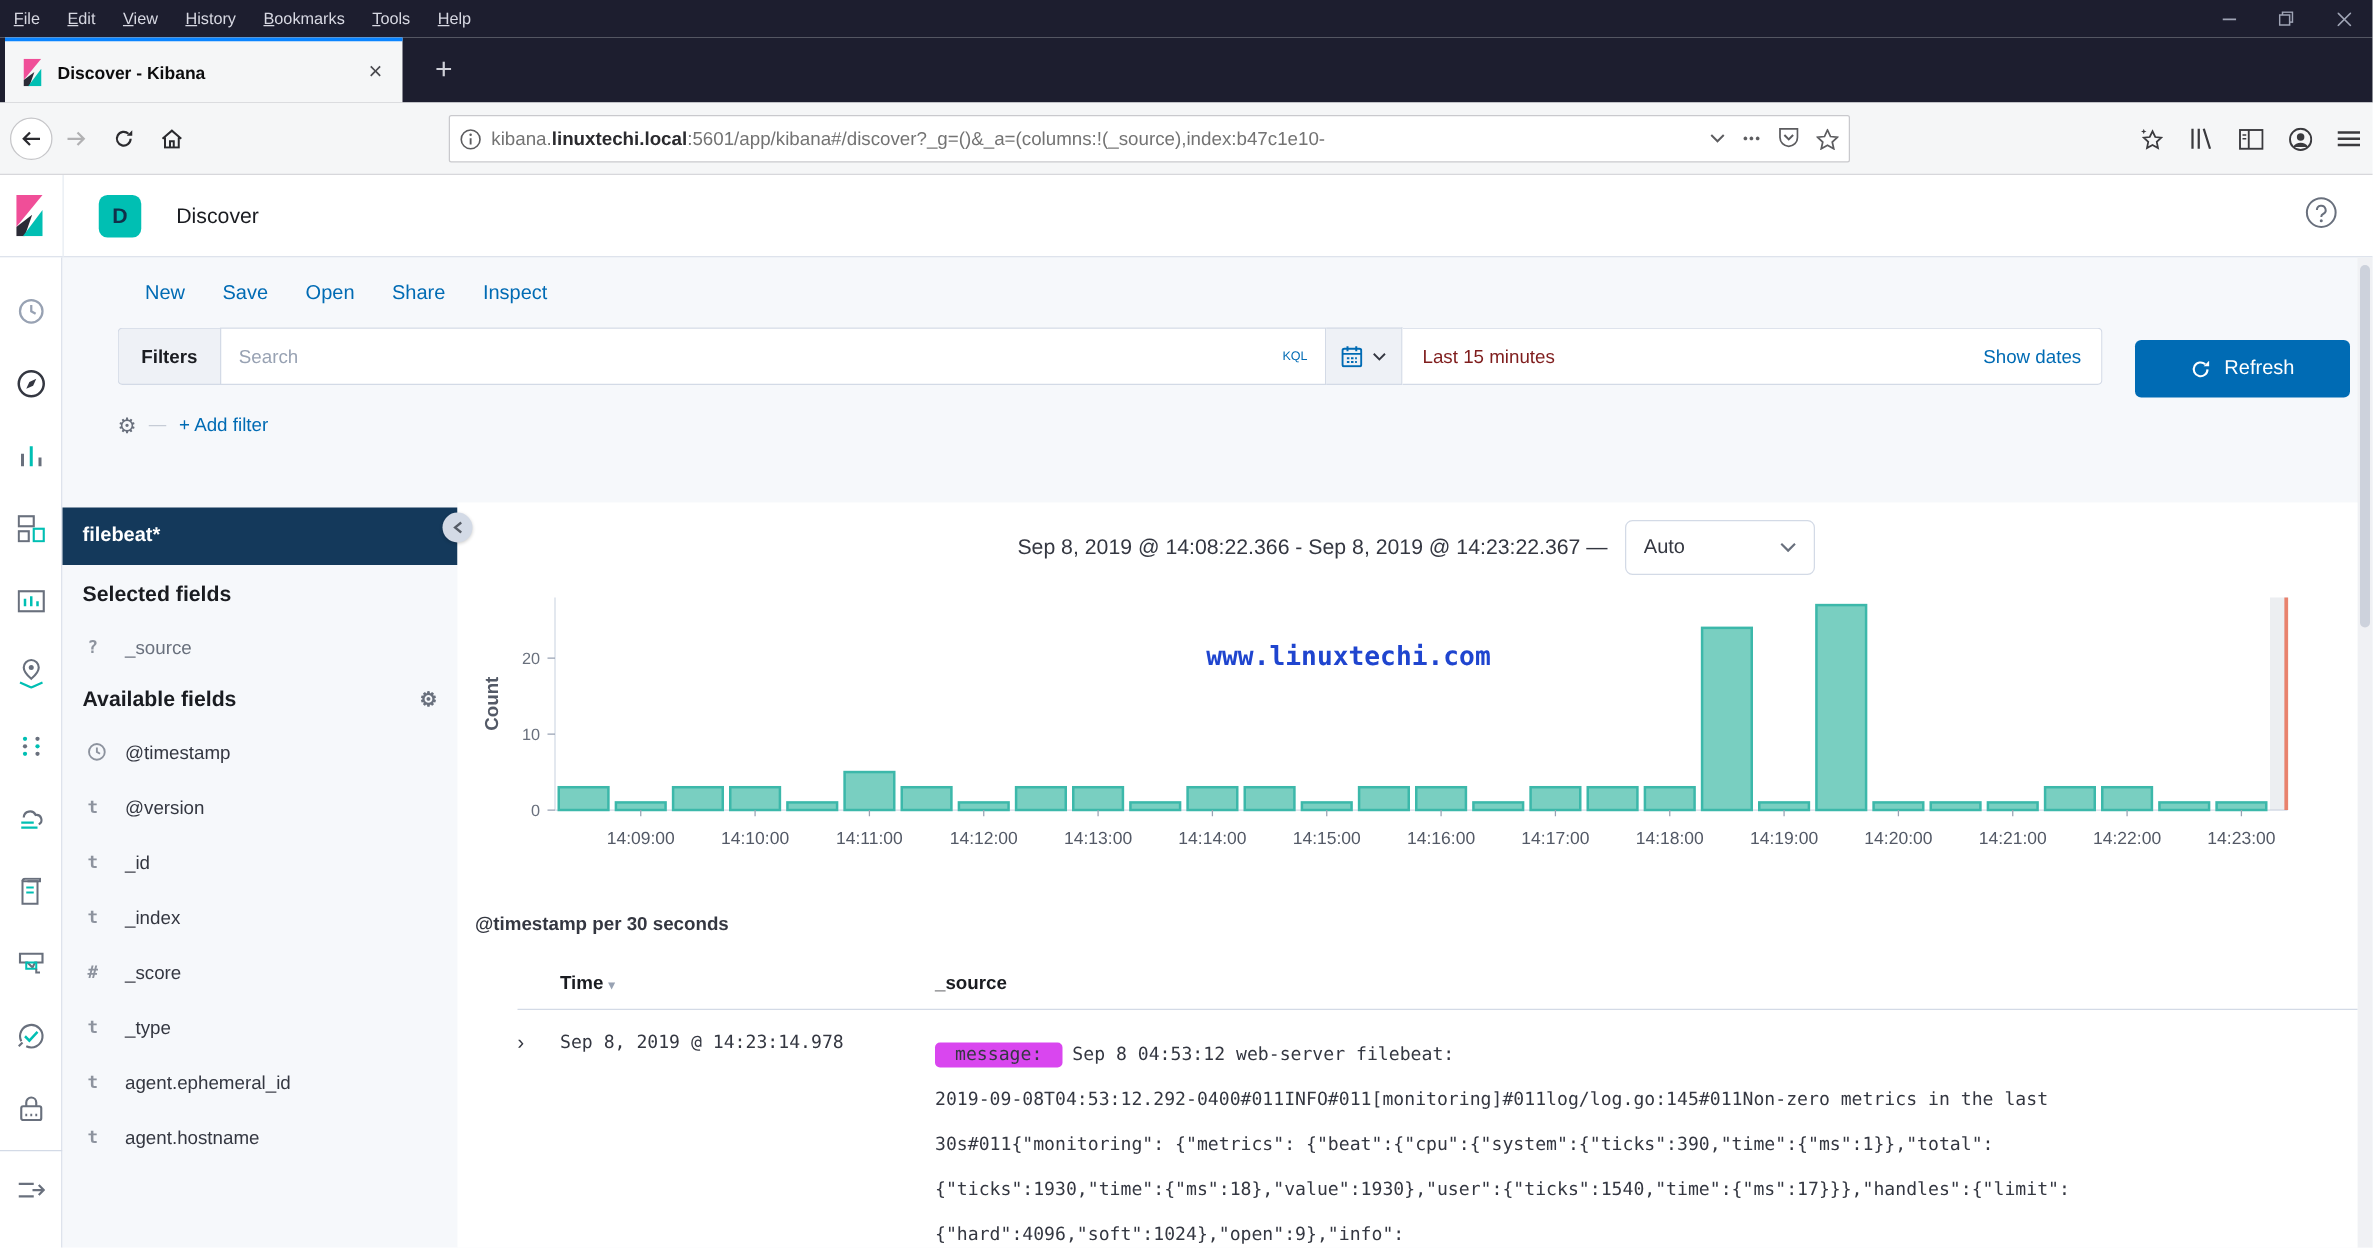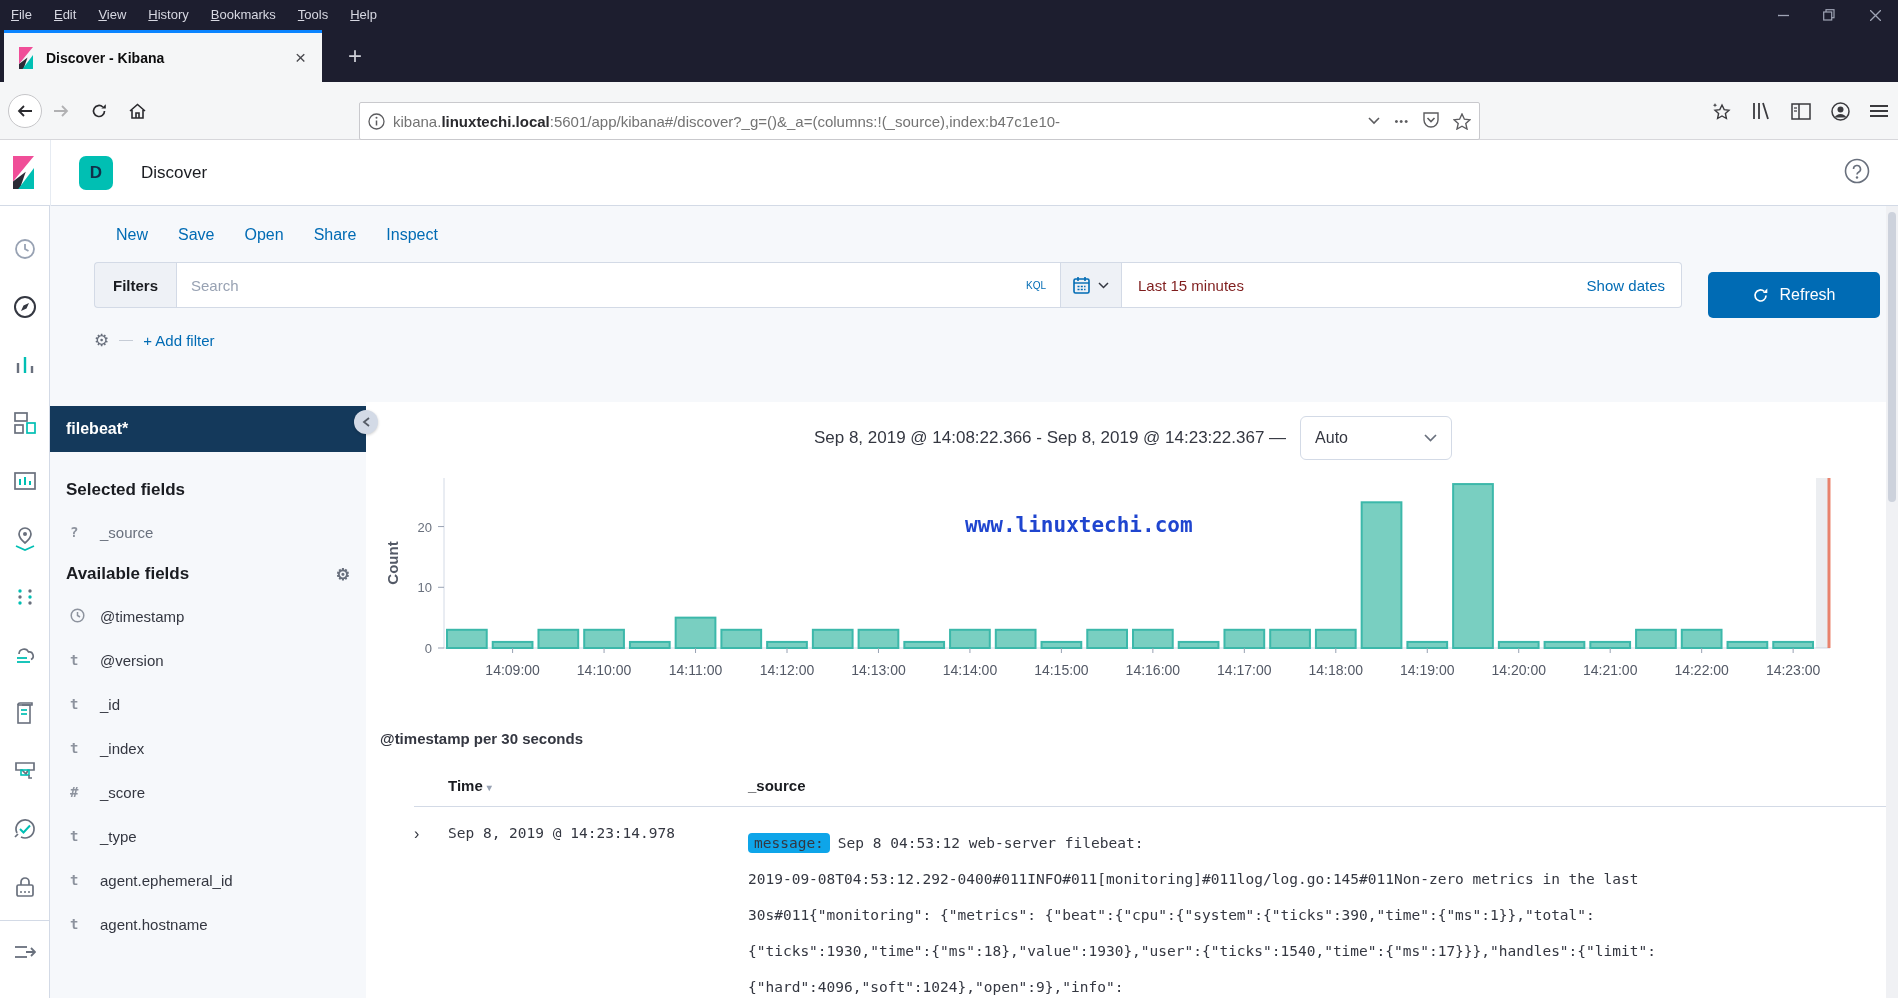--- a/index.html
+++ b/index.html
@@ -22,21 +22,21 @@
   .tab-title { font-size:14px; color:#0c0c0d; margin-left:10px; flex:1; white-space:nowrap; overflow:hidden;font-weight:bold; }
   .tab-close { font-size:19px; color:#4a4a4f; padding:0 6px; }
   .newtab-btn { position:absolute; left:338px; top:10px; width:34px; height:32px; color:#cfd0d8;
                 font-size:24px; display:flex; align-items:center; justify-content:center; }
 
   .navbar { position:absolute; top:82px; left:0; width:1898px; height:58px; background:#f5f6f7;
             border-bottom:1px solid #d7d7db; display:flex; align-items:center; }
   .nav-btn { width:38px; height:38px; display:flex; align-items:center; justify-content:center; }
   .back-circle { width:34px; height:34px; border:1px solid #c6c6c9; border-radius:50%; background:#fff;
                  display:flex; align-items:center; justify-content:center; margin-left:8px; }
-  .urlbar { position:absolute; left:359px; top:20px; width:1121px; height:38px; background:#fff;
+  .urlbar { position:absolute; left:359px; top:10px; width:1121px; height:38px; background:#fff;
             border:1px solid #c9c9cd; border-radius:2px; display:flex; align-items:center; padding:0 8px; }
   .url-text { flex:1; font-size:15px; color:#737373; white-space:nowrap; overflow:hidden; margin-left:8px;
               -webkit-mask-image:linear-gradient(90deg,#000 92%,transparent); mask-image:linear-gradient(90deg,#000 92%,transparent); }
   .url-text b { color:#2a2a2e; font-weight:600; }
   .url-icons { display:flex; align-items:center; gap:14px; color:#5c5c5f; }
   .nav-right { position:absolute; right:10px; top:10px; height:38px; display:flex; align-items:center; gap:20px; }
 
   
   .kheader { position:absolute; top:140px; left:0; width:1898px; height:66px; background:#fff;
              border-bottom:1px solid #d3dae6; display:flex; align-items:center; }
@@ -78,21 +78,21 @@
   .kfilterbar { display:flex; align-items:center; gap:10px; margin-top:16px; height:32px; color:#69707d; }
   .add-filter { color:#006bb4; font-size:15px; }
   .filter-dash { width:14px; height:1px; background:#c6ccd6; }
 
   .kcontent { position:absolute; top:196px; left:0; right:12px; bottom:0; display:flex; }
 
   
   .ksidebar { width:316px; flex:none; padding-top:4px; }
   .index-header { height:46px; background:#14395b; color:#fff; font-weight:bold; font-size:16px;
                   display:flex; align-items:center; padding:0 16px; }
-  .side-section { padding:18px 16px 0 16px; }
+  .side-section { padding:4px 16px 0 16px; }
   .side-heading { font-size:17px; font-weight:bold; color:#1a1c21; display:flex; align-items:center; height:40px; }
   .side-gear { margin-left:auto; color:#69707d; font-size:16px; }
   .field-row { display:flex; align-items:center; height:44px; padding-left:4px; }
   .ficon { width:30px; color:#8d939e; font-family:"DejaVu Sans Mono", monospace; font-size:14px; font-weight:bold; }
   .fname { font-size:15px; color:#343741; }
   .fname.dim { color:#69707d; }
 
   
   .kdoc { flex:1; background:#fff; position:relative; padding:10px 0 0 14px; }
   .collapse-btn { position:absolute; left:-12px; top:8px; width:24px; height:24px; border-radius:50%;
@@ -111,21 +111,21 @@
   .axis-title { text-align:left; font-size:15px; font-weight:bold; color:#343741; margin-top:16px; }
 
   .ktable { margin:30px 0 0 34px; }
   .thead { display:grid; grid-template-columns:34px 300px 1fr; font-size:15px; font-weight:bold;
            color:#1a1c21; padding-bottom:12px; border-bottom:1px solid #d3dae6; }
   .sort-caret { font-size:10px; color:#98a2b3; margin-left:4px; }
   .trow { display:grid; grid-template-columns:34px 300px 1fr; padding-top:18px; }
   .expand { color:#343741; font-size:16px; }
   .tcell-time { font-family:"DejaVu Sans Mono", monospace; font-size:14.5px; color:#343741; }
   .src { font-family:"DejaVu Sans Mono", monospace; font-size:14.5px; color:#343741; line-height:36px; }
-  .msg-badge { background:#0ea5e9; border-radius:4px; padding:2px 6px; margin-right:8px; }
+  .msg-badge { background:#d946ef; border-radius:4px; padding:2px 16px; margin-right:8px; }
 </style>
 </head>
 <body>
 
 <div class="app">
 
   <div class="titlebar">
     <span class="menu-item">File</span>
     <span class="menu-item">Edit</span>
     <span class="menu-item">View</span>

